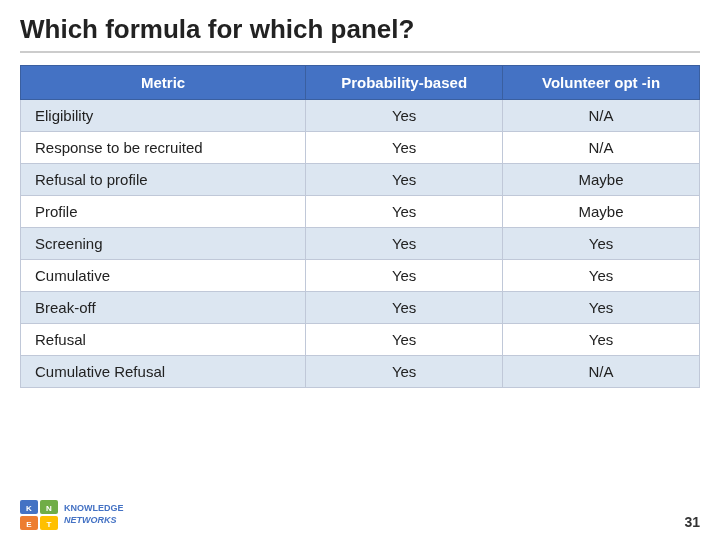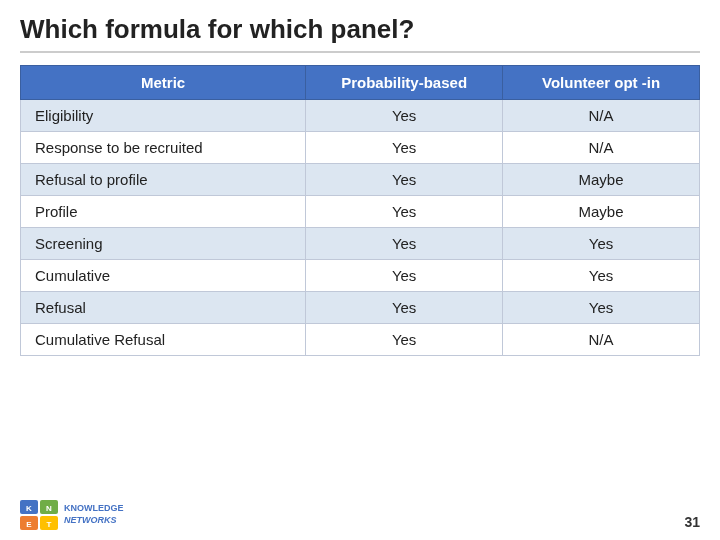--- a/index.html
+++ b/index.html
@@ -150,20 +150,25 @@
           <td class="col-metric">Screening</td>
           <td class="col-prob" style="text-align: center;">Yes</td>
           <td class="col-vol" style="text-align: center;">Yes</td>
         </tr>
         <tr>
           <td class="col-metric">Cumulative</td>
           <td class="col-prob" style="text-align: center;">Yes</td>
           <td class="col-vol" style="text-align: center;">Yes</td>
         </tr>
         <tr>
+          <td class="col-metric">Break-off</td>
+          <td class="col-prob" style="text-align: center;">Yes</td>
+          <td class="col-vol" style="text-align: center;">Yes</td>
+        </tr>
+        <tr>
           <td class="col-metric">Refusal</td>
           <td class="col-prob" style="text-align: center;">Yes</td>
           <td class="col-vol" style="text-align: center;">Yes</td>
         </tr>
         <tr>
           <td class="col-metric">Cumulative Refusal</td>
           <td class="col-prob" style="text-align: center;">Yes</td>
           <td class="col-vol" style="text-align: center;">N/A</td>
         </tr>
       </tbody>

